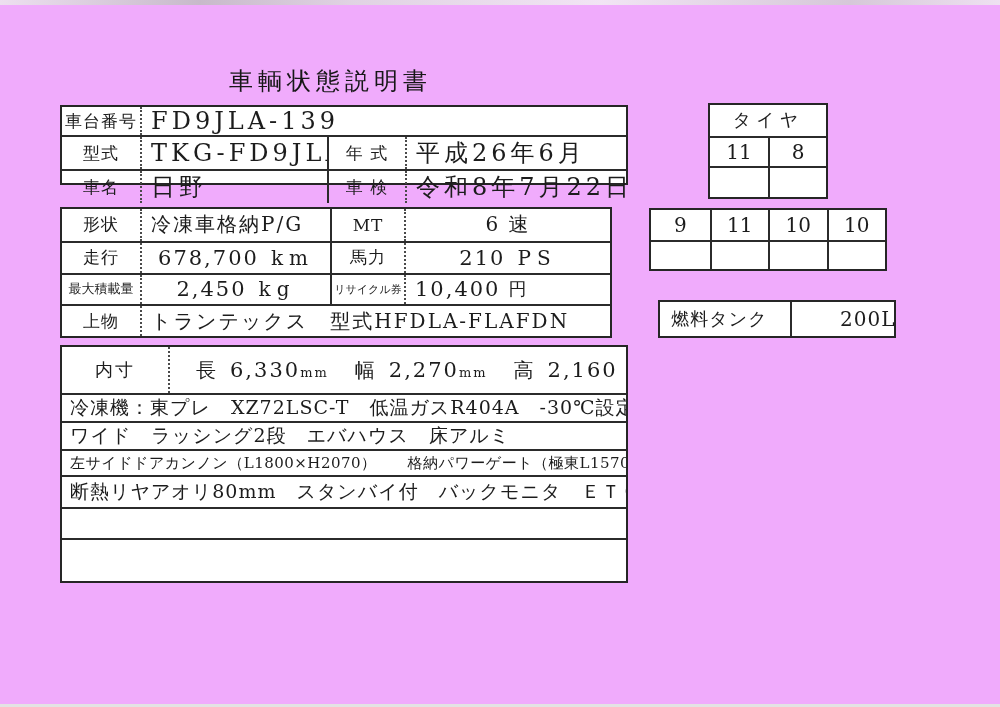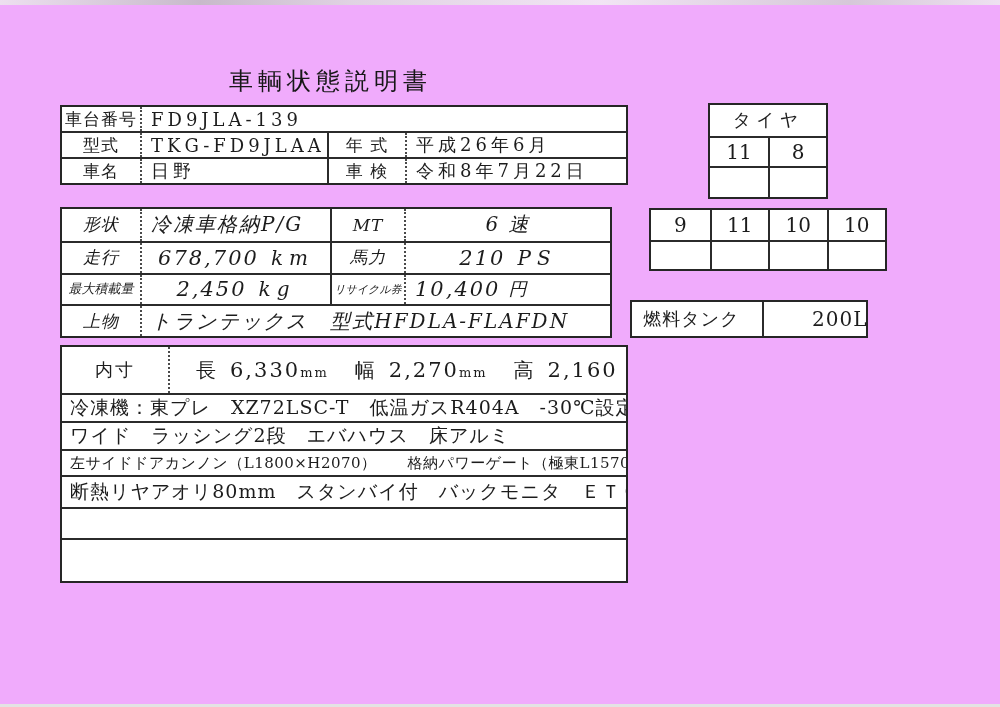--- a/index.html
+++ b/index.html
@@ -33,26 +33,26 @@
   .lab { justify-content:center; border-right:2px dotted #4a4a4a; }
   .lab2 { justify-content:center; border-left:2px solid #2b2b2b; border-right:2px dotted #4a4a4a; }
   .val { padding-left:9px; }
   .ctr { justify-content:center; padding-left:0; }
 
   
   .t1 { left:60px; top:105px; width:568px; height:80px;
         display:grid; grid-template-rows:1fr 1fr 1fr; }
   .t1 .r { grid-template-columns:80px 185px 80px 1fr; }
   .t1 .lab, .t1 .lab2 { font-size:17px; letter-spacing:1px; }
-  .t1 .val { font-size:18px; letter-spacing:4px; }
+  .t1 .val { font-size:24px; letter-spacing:4px; }
   .span3 { grid-column:2 / 5; }
 
   
   .t2 { left:60px; top:207px; width:552px; height:131px;
-        display:grid; grid-template-rows:1fr 1fr 1fr 1fr;font-style:italic; }
+        display:grid; grid-template-rows:1fr 1fr 1fr 1fr; }
   .t2 .r { grid-template-columns:80px 188px 76px 1fr; }
   .t2 .lab, .t2 .lab2 { font-size:17px; letter-spacing:1px; }
   .t2 .val { font-size:20px; letter-spacing:2px; }
   .small-lab { font-size:13px !important; letter-spacing:0 !important; }
   .tiny-lab { font-size:11px !important; letter-spacing:0 !important; }
   .num { font-size:21px; letter-spacing:2px; }
   .unit { font-size:20px; letter-spacing:6px; margin-left:12px; }
   .unit-jp { font-size:18px; letter-spacing:0; margin-left:8px; }
 
   
@@ -77,21 +77,21 @@
   .tire .r { grid-template-columns:1fr 1fr; }
   .tire .cell { display:flex; align-items:center; justify-content:center; font-size:20px; }
   .tire .cell + .cell { border-left:2px solid #2b2b2b; }
 
   .rear { left:649px; top:208px; width:238px; height:63px;
           display:grid; grid-template-rows:1fr 1fr; }
   .rear .r { grid-template-columns:1fr 1fr 1fr 1fr; }
   .rear .cell { display:flex; align-items:center; justify-content:center; font-size:20px; }
   .rear .cell + .cell { border-left:2px solid #2b2b2b; }
 
-  .fuel { left:630px; top:300px; width:238px; height:38px;
+  .fuel { left:658px; top:300px; width:238px; height:38px;
           display:grid; grid-template-columns:119px 1fr;gap:11px; }
   .fuel .flab { display:flex; align-items:center; justify-content:center; font-size:18px; letter-spacing:1px; }
   .fuel .fval { display:flex; align-items:center; justify-content:center;
                 border-left:2px solid #2b2b2b; font-size:20px; letter-spacing:1px;padding-left:48px; }
 </style>
 </head>
 <body>
 
 <div class="page">
   <div class="scan-edge-top"></div>

